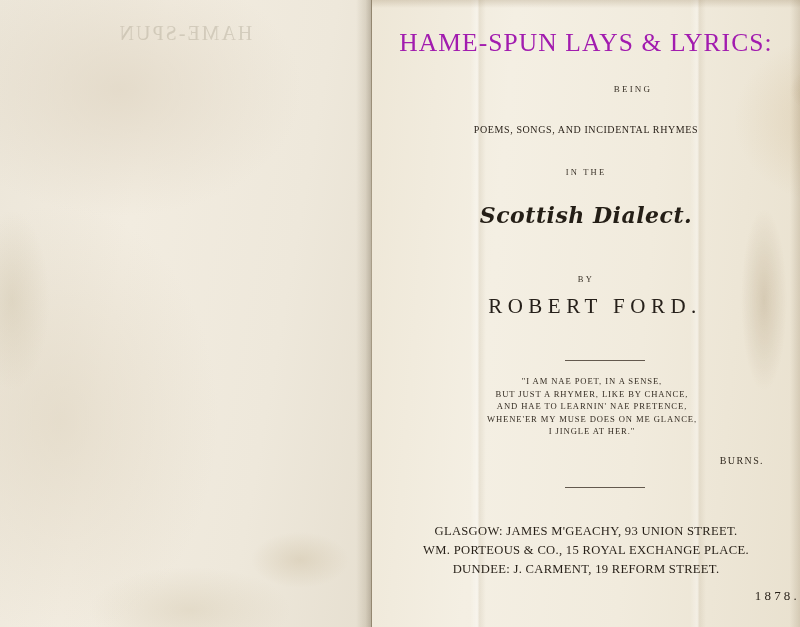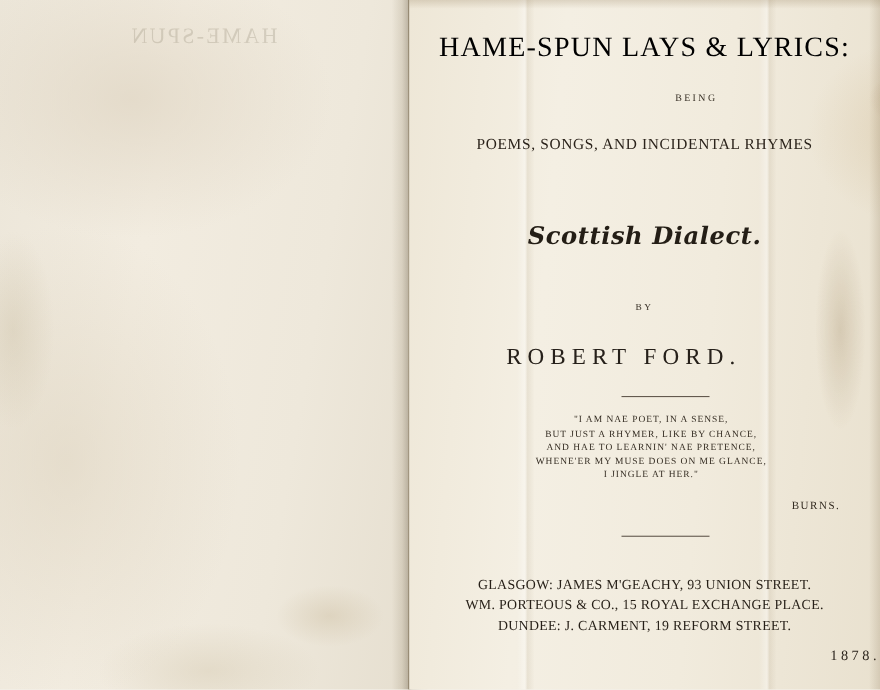--- a/index.html
+++ b/index.html
@@ -105,35 +105,35 @@
     left: 372px; top: 0;
     width: 428px; height: 627px;
     color: #2b2218;
     text-align: center;
   }
   .title-main {
     position: absolute;
     left: 0; top: 28px; width: 428px;
     font-size: 25.5px;
     letter-spacing: 1.1px;
-    color: #000000;
+    color: #a21caf;
     font-family: "Liberation Serif", serif;
   }
   .being {
     position: absolute;
     left: 0; top: 84px; width: 428px;
     font-size: 9px;
     letter-spacing: 2.2px;
     color: #3a3228;
     padding-left: 47px;
   }
   .subtitle {
     position: absolute;
     left: 0; top: 124px; width: 428px;
-    font-size: 14px;
+    font-size: 10px;
     letter-spacing: 0.6px;
     color: #2b231b;
   }
   .inthe {
     position: absolute;
     left: 0; top: 167px; width: 428px;
     font-size: 8.5px;
     letter-spacing: 2.2px;
     color: #3a3228;
   }
@@ -149,24 +149,25 @@
   }
   .by {
     position: absolute;
     left: 0; top: 274px; width: 428px;
     font-size: 8.5px;
     letter-spacing: 2.4px;
     color: #3a3228;
   }
   .author {
     position: absolute;
-    left: 0; top: 312px; width: 390px;
+    left: 0; top: 294px; width: 390px;
     font-size: 21px;
     letter-spacing: 5.5px;
     color: #26201a;
+    padding-left: 28px;
   }
   .rule {
     position: absolute;
     height: 1px;
     background: #4a4035;
     opacity: 0.85;
   }
   .rule-top  { left: 193px; top: 360px; width: 80px; }
   .rule-bot  { left: 193px; top: 487px; width: 80px; }
 
@@ -238,20 +239,21 @@
 
   <div class="right-page"></div>
   <div class="aging"></div>
   <div class="crease" style="left:470px;"></div>
   <div class="crease" style="left:690px;"></div>
 
   <div class="content">
     <div class="title-main">HAME-SPUN LAYS &amp; LYRICS:</div>
     <div class="being">BEING</div>
     <div class="subtitle">POEMS, SONGS, AND INCIDENTAL RHYMES</div>
+    <div class="inthe">IN THE</div>
     <div class="dialect">Scottish Dialect.</div>
     <div class="by">BY</div>
     <div class="author">ROBERT FORD.</div>
 
     <div class="rule rule-top"></div>
 
     <div class="epigraph">
       <div>"I AM NAE POET, IN A SENSE,</div>
       <div>BUT JUST A RHYMER, LIKE BY CHANCE,</div>
       <div>AND HAE TO LEARNIN' NAE PRETENCE,</div>

